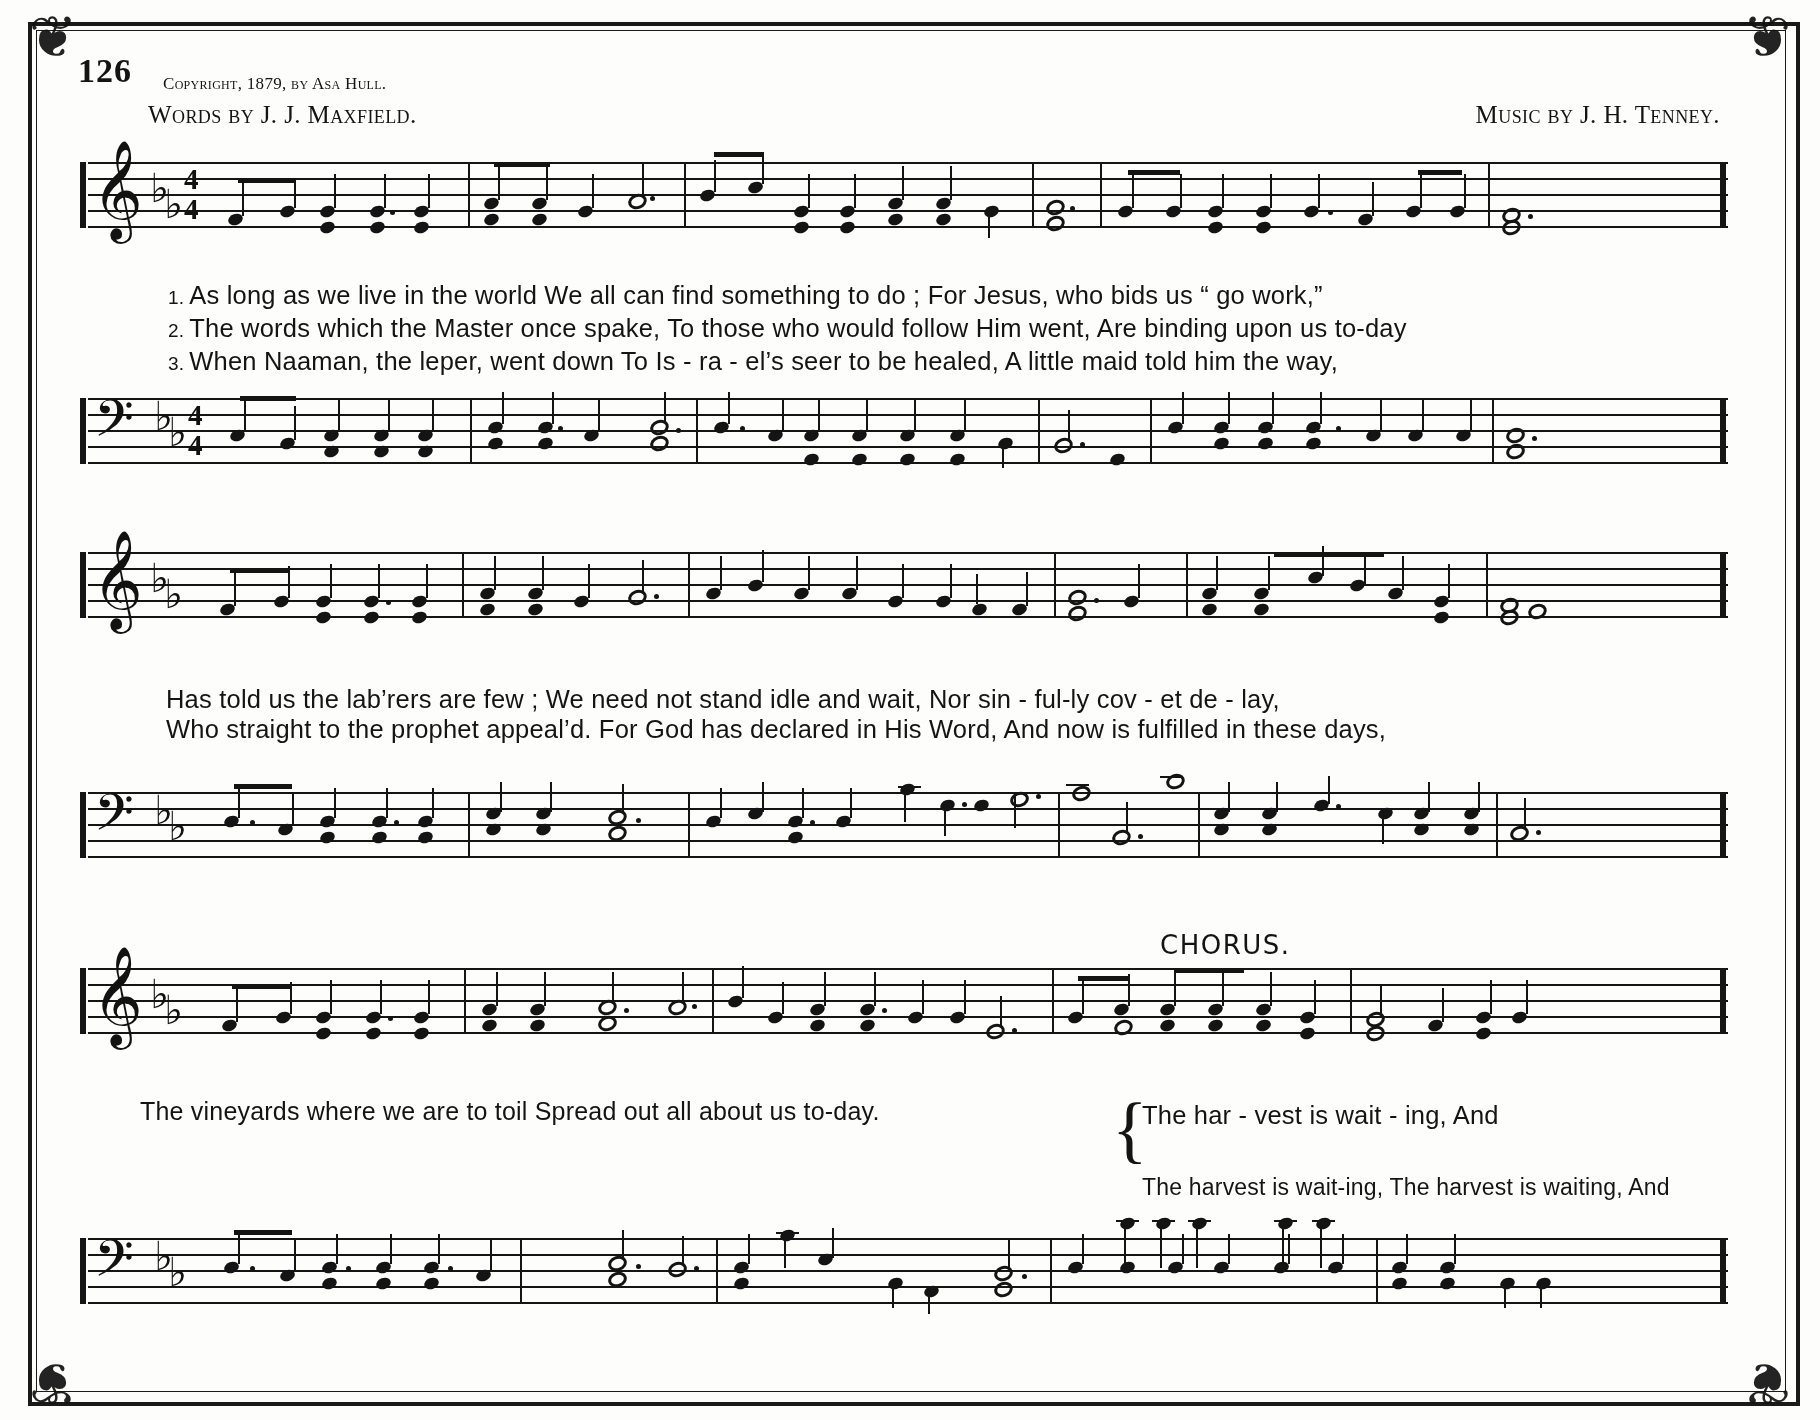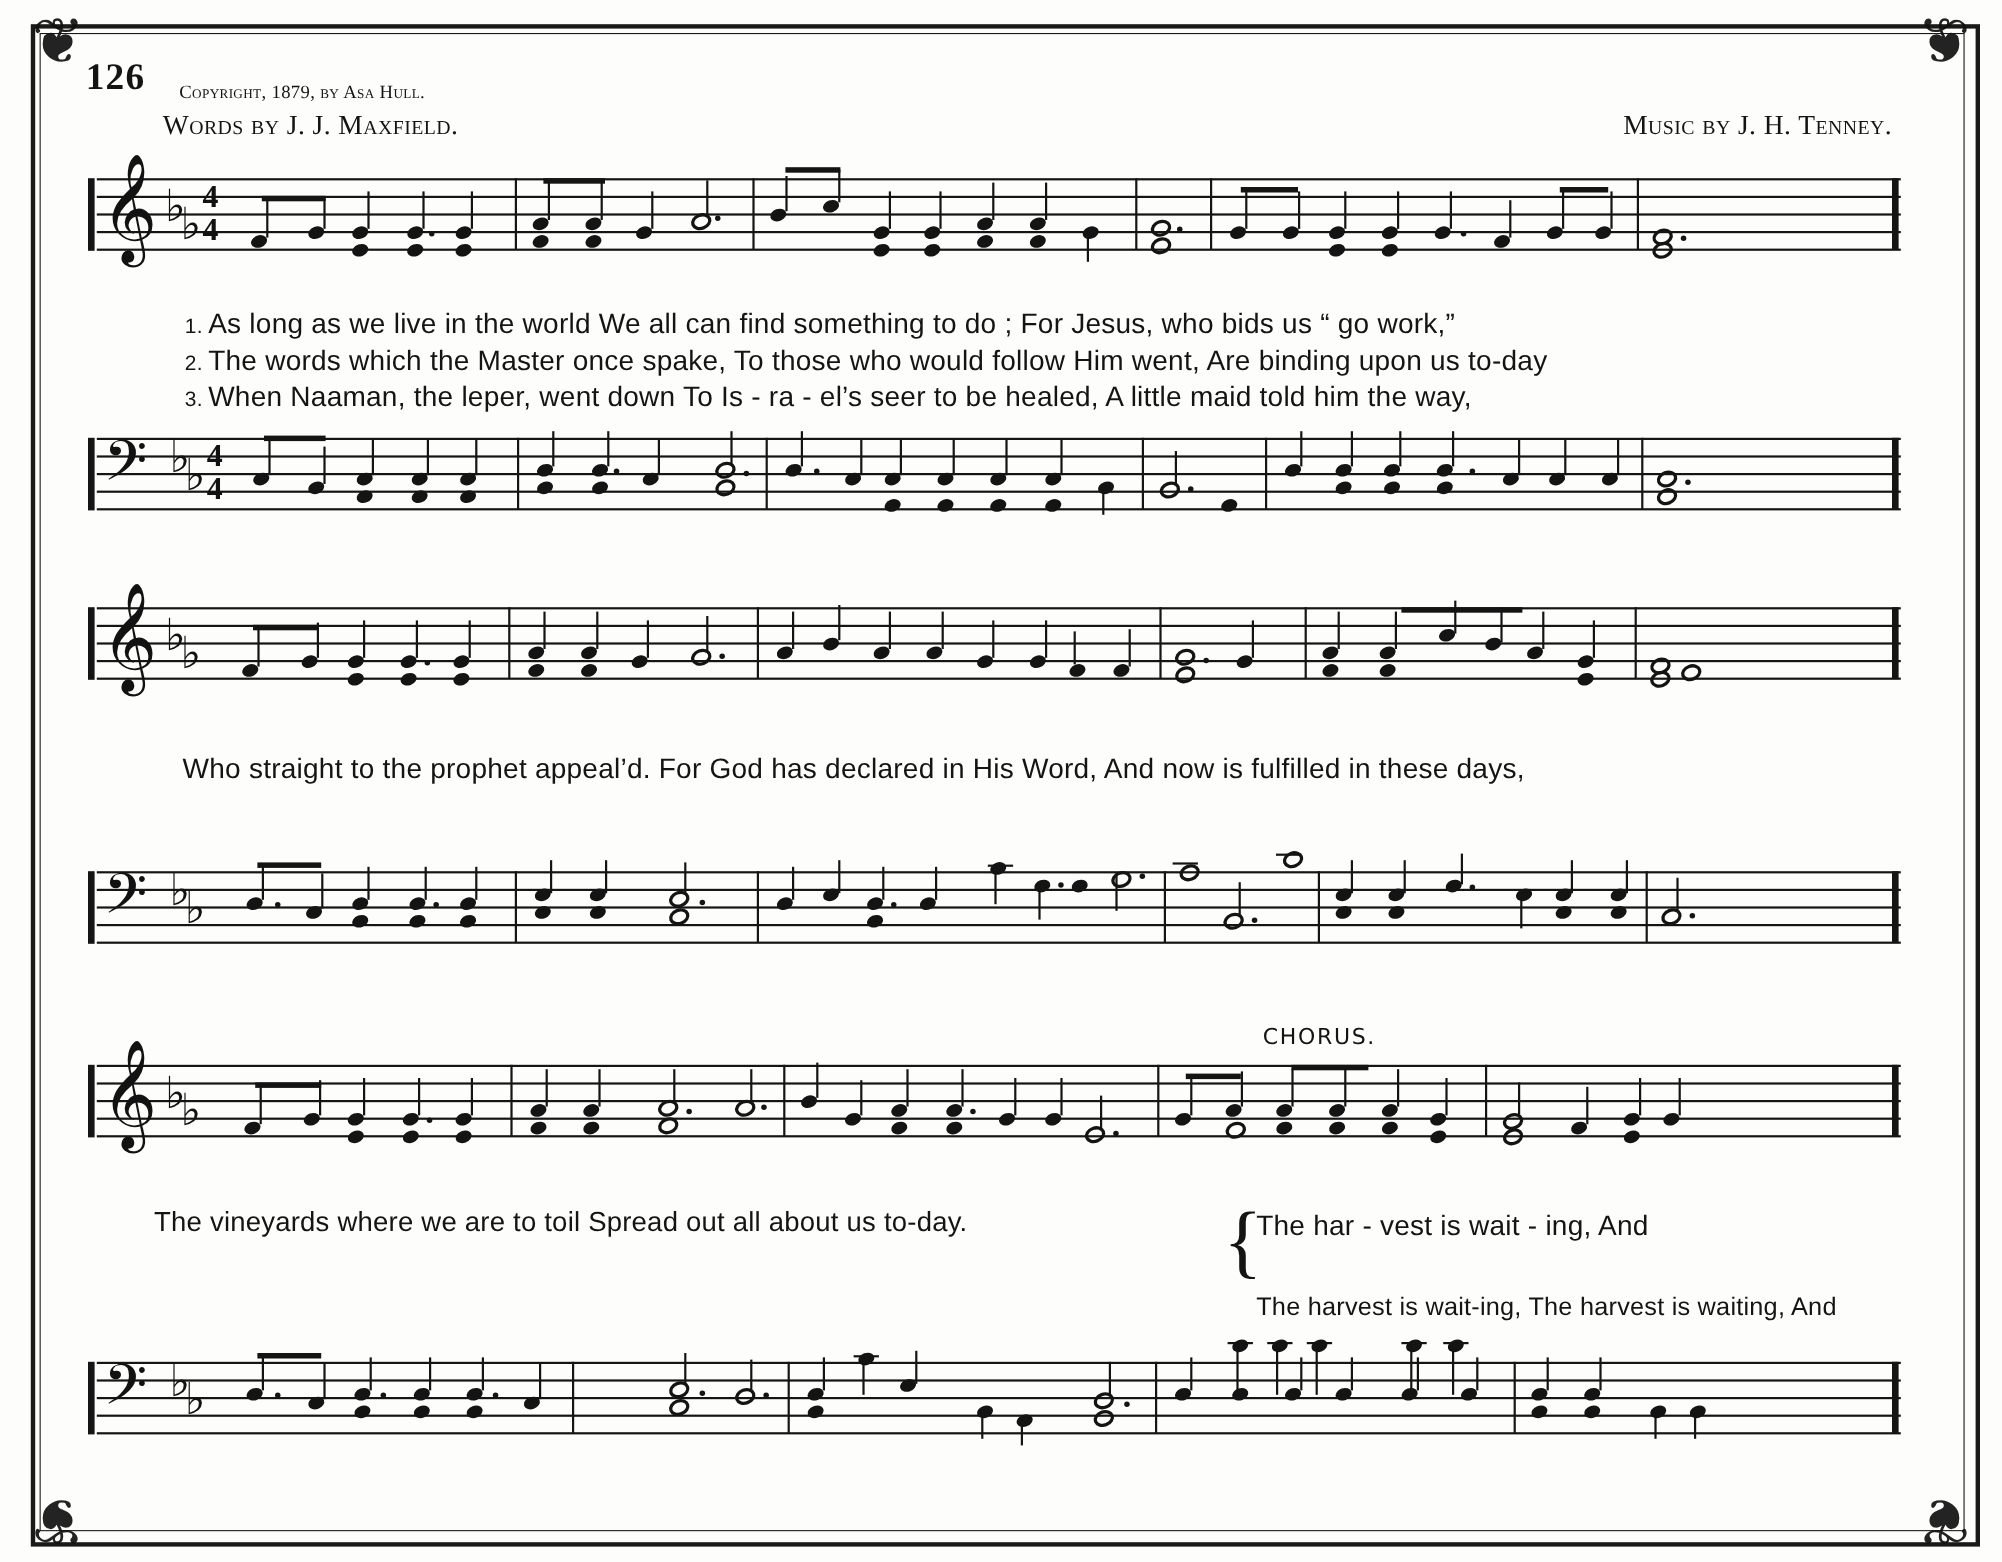--- a/index.html
+++ b/index.html
@@ -192,22 +192,23 @@
     white-space: nowrap;
   }
   .lyric-line { display: block; }
   .verse-num {
     font-size: 19px;
     padding-right: 5px;
   }
   .chorus-label {
     position: absolute;
     font-family: "DejaVu Sans", sans-serif;
-    font-size: 20px;
+    font-size: 26px;
     letter-spacing: 1.5px;
+    margin-left: 12px;
   }
   .brace-lyr {
     position: absolute;
     font-size: 74px;
     font-family: "Liberation Serif", serif;
     line-height: 1;
   }
 </style>
 </head>
 <body>
@@ -513,20 +514,21 @@
       <div class="note" style="left:1346px; top:60px;"></div>
       <div class="barline" style="left:1398px;"></div>
       <div class="note hollow" style="left:1412px; top:46px;"></div>
       <div class="note hollow" style="left:1412px; top:58px;"></div>
       <div class="note hollow" style="left:1440px; top:52px;"></div>
       <div class="barline thick" style="left:1632px;"></div>
     </div>
   </div>
 
   <div class="lyrics" style="left:166px; top:684px;">
+    <span class="lyric-line"><span>Has      told us the lab’rers are few ;   We need not stand idle and wait, Nor sin - ful-ly  cov - et  de - lay,</span></span>
     <span class="lyric-line"><span>Who straight to the prophet appeal’d.  For God has declared in His Word, And now is fulfilled in these days,</span></span>
   </div>
 
   <div class="system" style="top:792px;">
     <div class="staff">
       <div class="line"></div>
         <div class="line"></div>
         <div class="line"></div>
         <div class="line"></div>
         <div class="line"></div>

